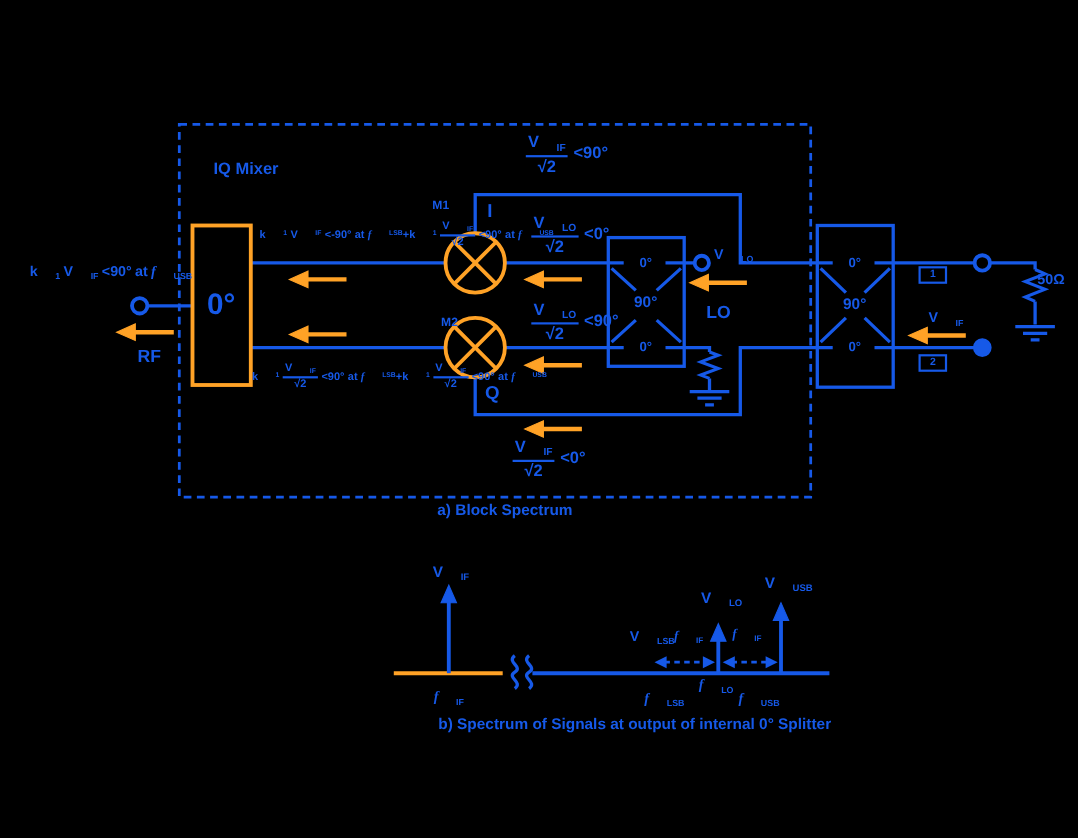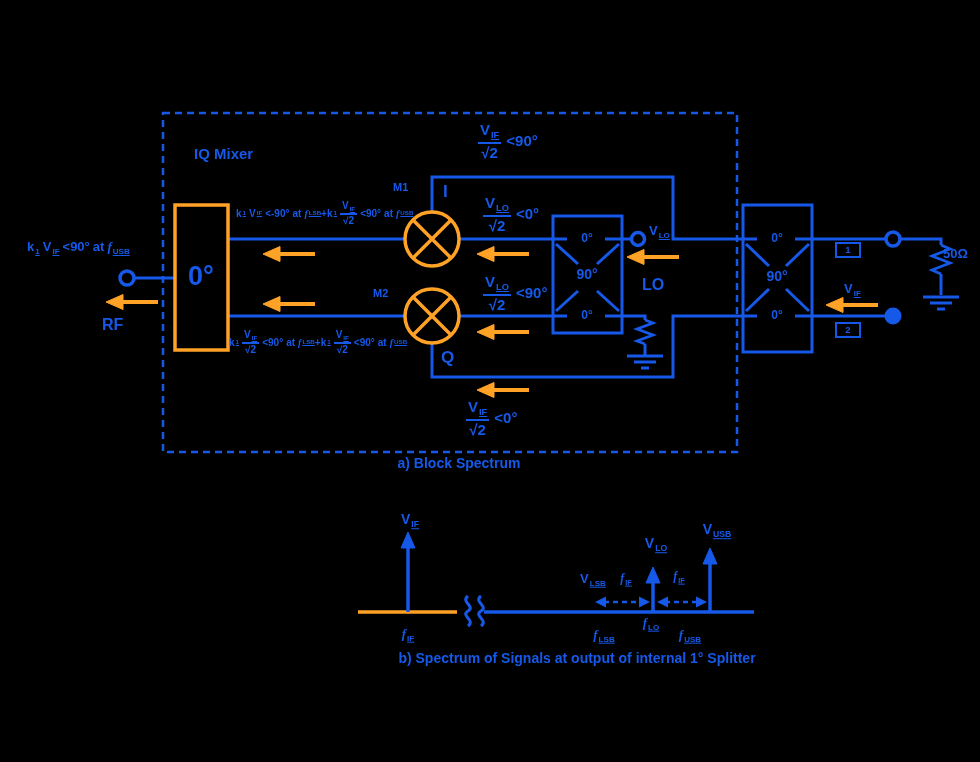--- a/index.html
+++ b/index.html
@@ -4,21 +4,21 @@
 <style>
   html,body{margin:0;padding:0;background:#000;}
   #stage{position:relative;width:980px;height:762px;background:#000;overflow:hidden;
          font-family:"Liberation Sans",sans-serif;font-weight:700;}
   svg{position:absolute;left:0;top:0;}
   .lbl{position:absolute;color:#1659e8;white-space:nowrap;line-height:1.1;}
   .ctr{transform:translate(-50%,-50%);}
   .ctrx{transform:translateX(-50%);} .f10{font-size:10px;} .f11{font-size:11px;text-align:right;} .f12{font-size:12px;}
   .f13{font-size:13px;} .f14{font-size:14px;} .f15{font-size:15px;} .f16{font-size:16px;}
   .f17{font-size:17px;} .f27{font-size:27px;}
-  .sb{font-size:0.62em;vertical-align:-0.35em;margin-left:1px;text-decoration:underline;}
+  .sb{font-size:0.62em;vertical-align:-0.35em;margin-left:16px;}
   .it{font-style:italic;font-family:"Liberation Serif",serif;}
   .fxr{display:flex;align-items:center;}
   .ml{margin-left:3px;} .ml2{margin-left:5px;}
   .frac{display:inline-flex;flex-direction:column;align-items:center;line-height:1;}
   .frac .top{border-bottom:2px solid currentColor;padding:0 2px 1px 2px;}
   .frac .bot{padding-top:1px;}
   .portbox{position:absolute;width:22px;height:12px;border:2.5px solid #1659e8;color:#1659e8;
            font-size:9.5px;line-height:12px;text-align:center;}
 </style>
 </head>
@@ -137,31 +137,31 @@
     </g>
   </g>
 </svg>
 
 <div class="lbl f15" style="left:194px;top:146px">
   <span>IQ Mixer</span></div>
 
 <div class="lbl f13" style="left:27px;top:240px">
   <span>k</span><span class="sb">1</span><span class="ml">V</span><span class="sb">IF</span><span class="ml">&lt;90°</span><span class="ml">at</span><span class="ml it">f</span><span class="sb">USB</span></div>
 
-<div class="lbl f16" style="left:102px;top:316px">
+<div class="lbl f16" style="left:125px;top:316px">
   <span>RF</span></div>
 
 <div class="lbl f27 ctr" style="left:201px;top:277px">
   <span>0°</span></div>
 
 <div class="lbl f11" style="left:393px;top:181px">
   <span>M1</span></div>
 <div class="lbl f17" style="left:443px;top:183px">
   <span>I</span></div>
-<div class="lbl f11" style="left:373px;top:287px">
+<div class="lbl f11" style="left:401px;top:287px">
   <span>M2</span></div>
 <div class="lbl f17" style="left:441px;top:349px">
   <span>Q</span></div>
 
 <div class="lbl fxr f10" style="left:236px;top:201px">
   <span>k</span>
       <span class="sb">1</span>
   <span class="ml">V</span>
       <span class="sb">IF</span>
   <span class="ml">&lt;-90°</span>
@@ -253,21 +253,21 @@
 <div class="portbox" style="left:835px;top:322px"><span>2</span></div>
 
 <div class="lbl f13" style="left:943px;top:247px">
   <span>50Ω</span></div>
 <div class="lbl f13" style="left:844px;top:282px">
   <span>V</span><span class="sb">IF</span></div>
 
 <div class="lbl f14 ctrx" style="left:459px;top:456px">
   <span>a) Block Spectrum</span></div>
 <div class="lbl f14 ctrx" style="left:577px;top:651px">
-  <span>b) Spectrum of Signals at output of internal 1° Splitter</span></div>
+  <span>b) Spectrum of Signals at output of internal 0° Splitter</span></div>
 
 <div class="lbl f14 ctr" style="left:410px;top:521px">
   <span>V</span><span class="sb">IF</span></div>
 <div class="lbl f13 ctr" style="left:408px;top:635px">
   <span class="it">f</span><span class="sb">IF</span></div>
 <div class="lbl f13 ctr" style="left:593px;top:580px">
   <span>V</span><span class="sb">LSB</span></div>
 <div class="lbl f12 ctr" style="left:626px;top:579px">
   <span class="it">f</span><span class="sb">IF</span></div>
 <div class="lbl f14 ctr" style="left:656px;top:545px">

